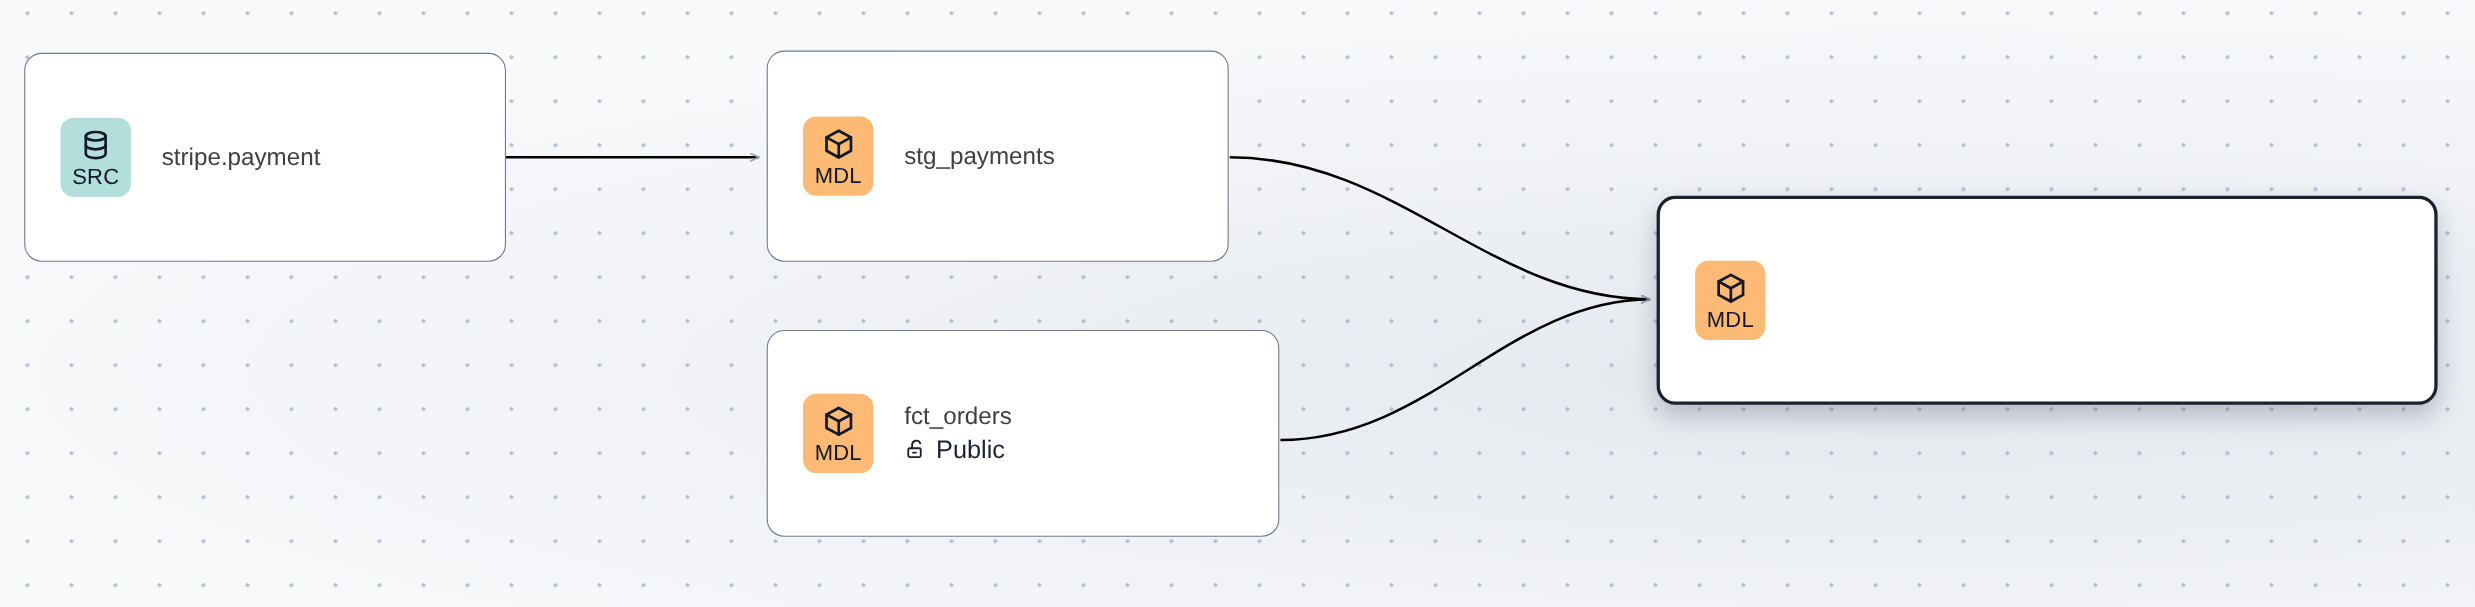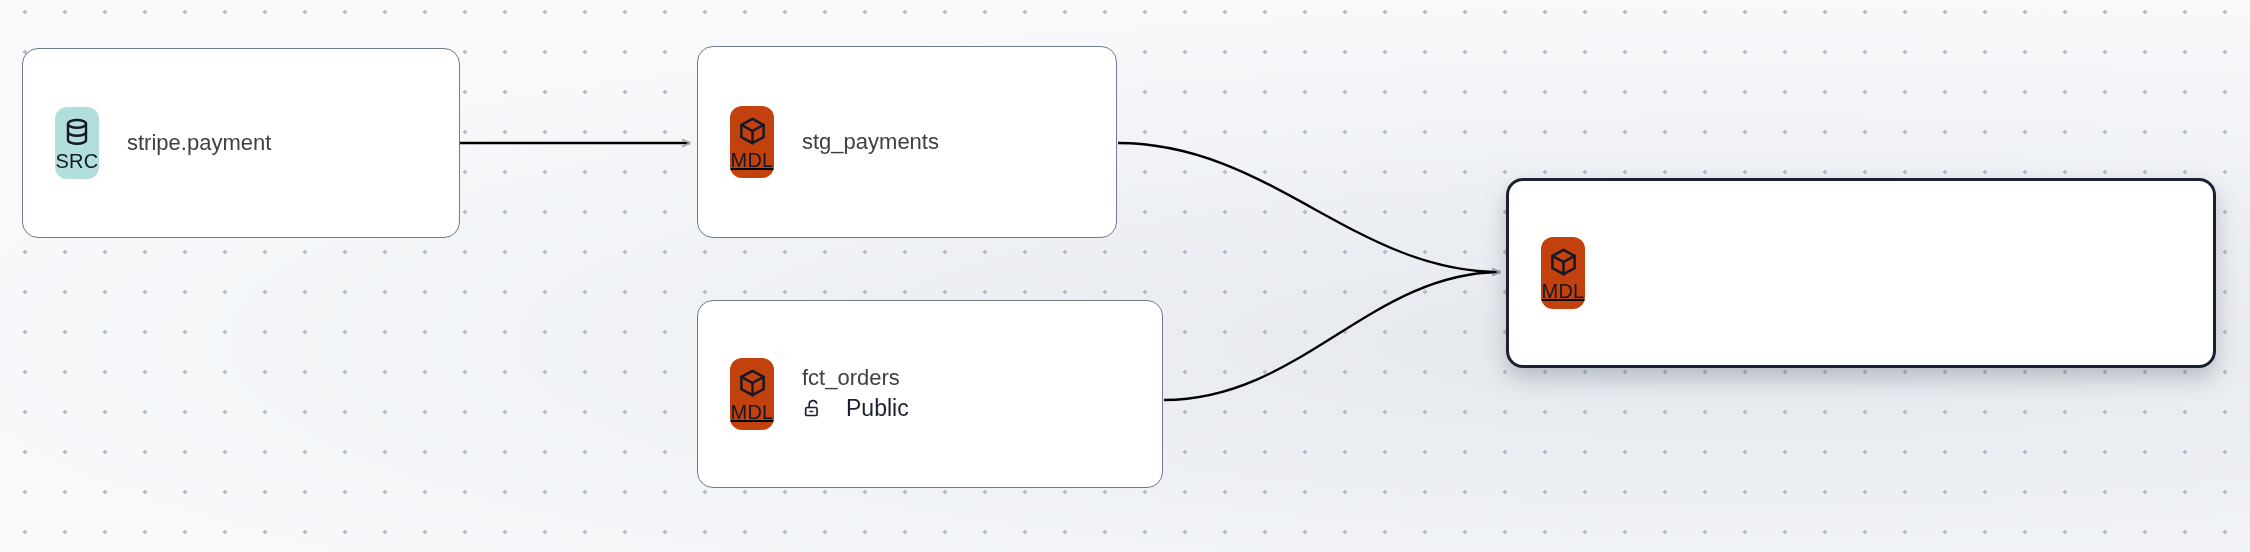--- a/index.html
+++ b/index.html
@@ -47,31 +47,31 @@
     padding-left: 32px;
   }
   .node.selected {
     border: 3.4px solid #1b2033;
     border-radius: 17px;
     box-shadow: 0 10px 22px rgba(60,70,95,0.28);
   }
 
   .badge {
     flex: 0 0 auto;
-    width: 44px;
+    width: 64px;
     height: 72px;
     border-radius: 12px;
     display: flex;
     flex-direction: column;
     align-items: center;
     justify-content: center;
     gap: 1px;
   }
   .badge.src { background: #b2dfdb; }
-  .badge.mdl { background: #c2410c; text-decoration: underline; }
+  .badge.mdl { background: #fdba74; }
   .badge svg { display: block; }
   .badge-text {
     font-size: 20px;
     line-height: 1;
     color: #14182a;
     letter-spacing: 0.2px;
     margin-top: 2px;
   }
 
   .node-body {
@@ -83,21 +83,21 @@
   }
   .node-title {
     font-size: 22px;
     line-height: 1.05;
     color: #404040;
     white-space: nowrap;
   }
   .node-sub {
     display: flex;
     align-items: center;
-    gap: 23px;
+    gap: 8px;
     font-size: 23px;
     color: #1b2133;
     white-space: nowrap;
   }
   .node-sub svg { display: block; }
 </style>
 </head>
 <body>
 
 <div id="canvas">

